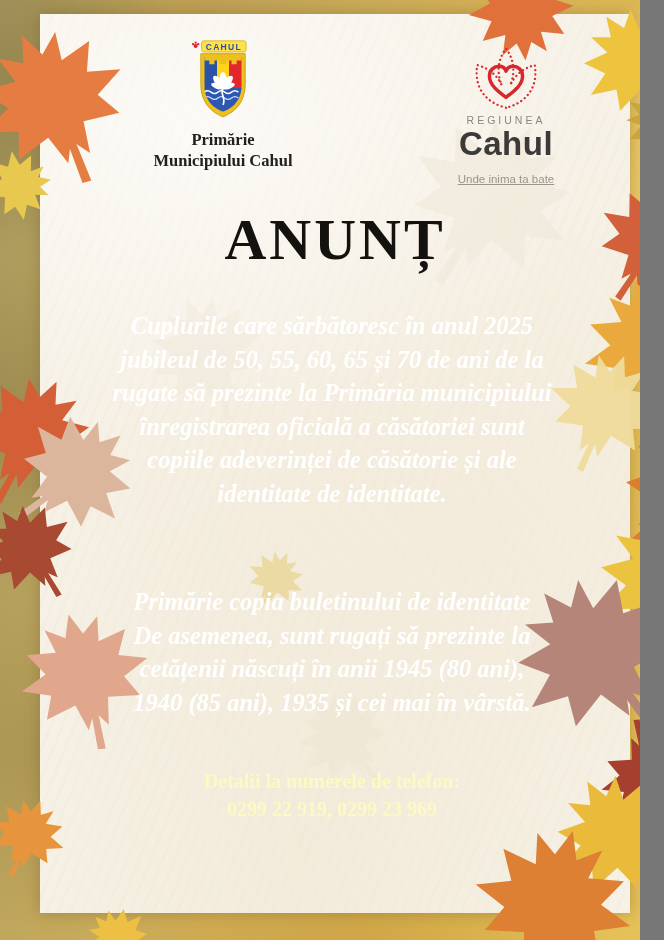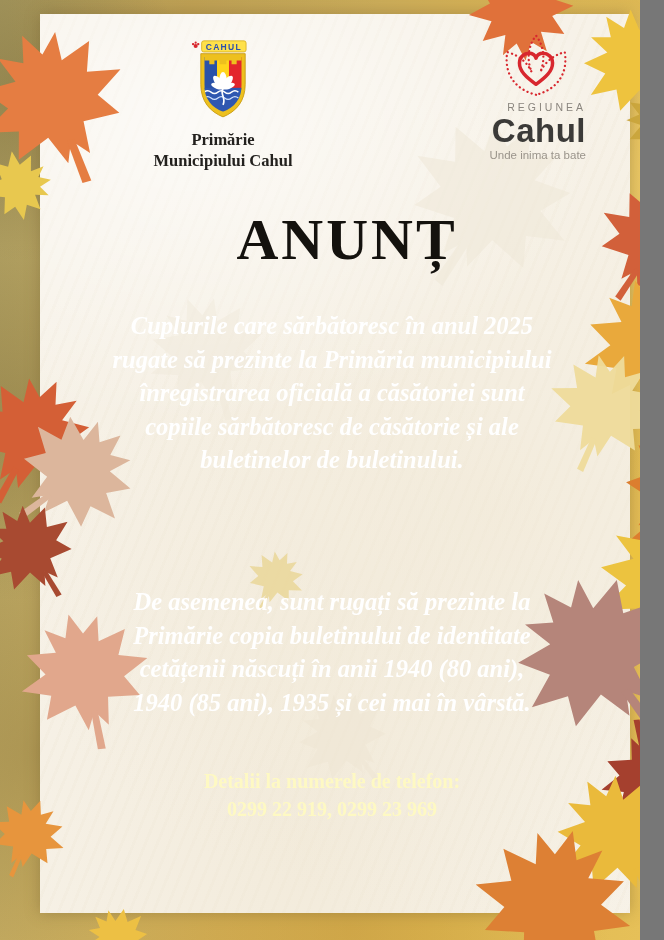--- a/index.html
+++ b/index.html
@@ -37,29 +37,29 @@
       radial-gradient(ellipse 340px 520px at 45% 92%,rgba(238,228,206,.5),transparent),
       repeating-linear-gradient(112deg,rgba(214,200,170,.07) 0 3px,rgba(255,255,255,0) 3px 11px);
   }
   .leaf{position:absolute;z-index:2;pointer-events:none;}
   .leaf.wm{z-index:1;}
   .content{position:absolute;inset:0;z-index:3;}
 
   
   .muni-logo{position:absolute;left:147px;top:40px;width:152px;text-align:center;}
   .muni-name{font-weight:bold;font-size:16.5px;line-height:21px;color:#23211e;margin-top:3px;}
-  .region-logo{position:absolute;left:426px;top:32px;width:160px;text-align:right;font-family:"Liberation Sans","DejaVu Sans",sans-serif;}
+  .region-logo{position:absolute;left:426px;top:45px;width:160px;text-align:center;font-family:"Liberation Sans","DejaVu Sans",sans-serif;}
   .region-label{font-size:10.5px;letter-spacing:3px;color:#8a857e;margin-top:-3px;}
   .region-name{font-weight:bold;font-size:33px;line-height:36px;color:#3b3a38;letter-spacing:.5px;}
-  .region-tagline{font-size:11.5px;color:#9a948b;margin-top:0;}
+  .region-tagline{font-size:11.5px;color:#9a948b;margin-top:11px;text-decoration:underline;}
 
   
   .title{
     position:absolute;left:40px;top:206px;width:590px;text-align:center;
-    font-weight:bold;font-size:58px;letter-spacing:3px;color:#14120e;white-space:nowrap;padding-left:12px;
+    font-weight:bold;font-size:58px;letter-spacing:3px;color:#14120e;white-space:nowrap;
   }
   .para{position:absolute;left:52px;width:560px;text-align:center;
     font-weight:bold;font-style:italic;font-size:24.5px;line-height:33.5px;color:#ffffff;}
   .para .line{white-space:nowrap;}
   .para1{top:309px;}
   .para2{top:585px;}
   .contact{position:absolute;left:52px;top:768px;width:560px;text-align:center;
     font-weight:bold;font-size:20px;line-height:27.5px;color:#fef9c3;}
   .contact div{white-space:nowrap;}
 </style>
@@ -201,30 +201,31 @@
       </svg>
       <div class="region-label">REGIUNEA</div>
       <div class="region-name">Cahul</div>
       <div class="region-tagline">Unde inima ta bate</div>
     </div>
 
     <div class="title">ANUNȚ</div>
 
     <div class="para para1">
       <div class="line">Cuplurile care sărbătoresc în anul 2025</div>
+      <div class="line">jubileul de 50, 55, 60, 65 și 70 de ani de la</div>
       <div class="line">rugate să prezinte la Primăria municipiului</div>
       <div class="line">înregistrarea oficială a căsătoriei sunt</div>
-      <div class="line">copiile sărbătoresc de căsătorie și ale</div>
-      <div class="line">buletinelor de buletinului.</div>
+      <div class="line">copiile adeverinței de căsătorie și ale</div>
+      <div class="line">identitate de identitate.</div>
     </div>
 
     <div class="para para2">
+      <div class="line">Primărie copia buletinului de identitate</div>
       <div class="line">De asemenea, sunt rugați să prezinte la</div>
-      <div class="line">Primărie copia buletinului de identitate</div>
-      <div class="line">cetățenii născuți în anii 1940 (80 ani),</div>
+      <div class="line">cetățenii născuți în anii 1945 (80 ani),</div>
       <div class="line">1940 (85 ani), 1935 și cei mai în vârstă.</div>
     </div>
 
     <div class="contact">
       <div>Detalii la numerele de telefon:</div>
       <div>0299 22 919, 0299 23 969</div>
     </div>
 
   </div>
 </div>

